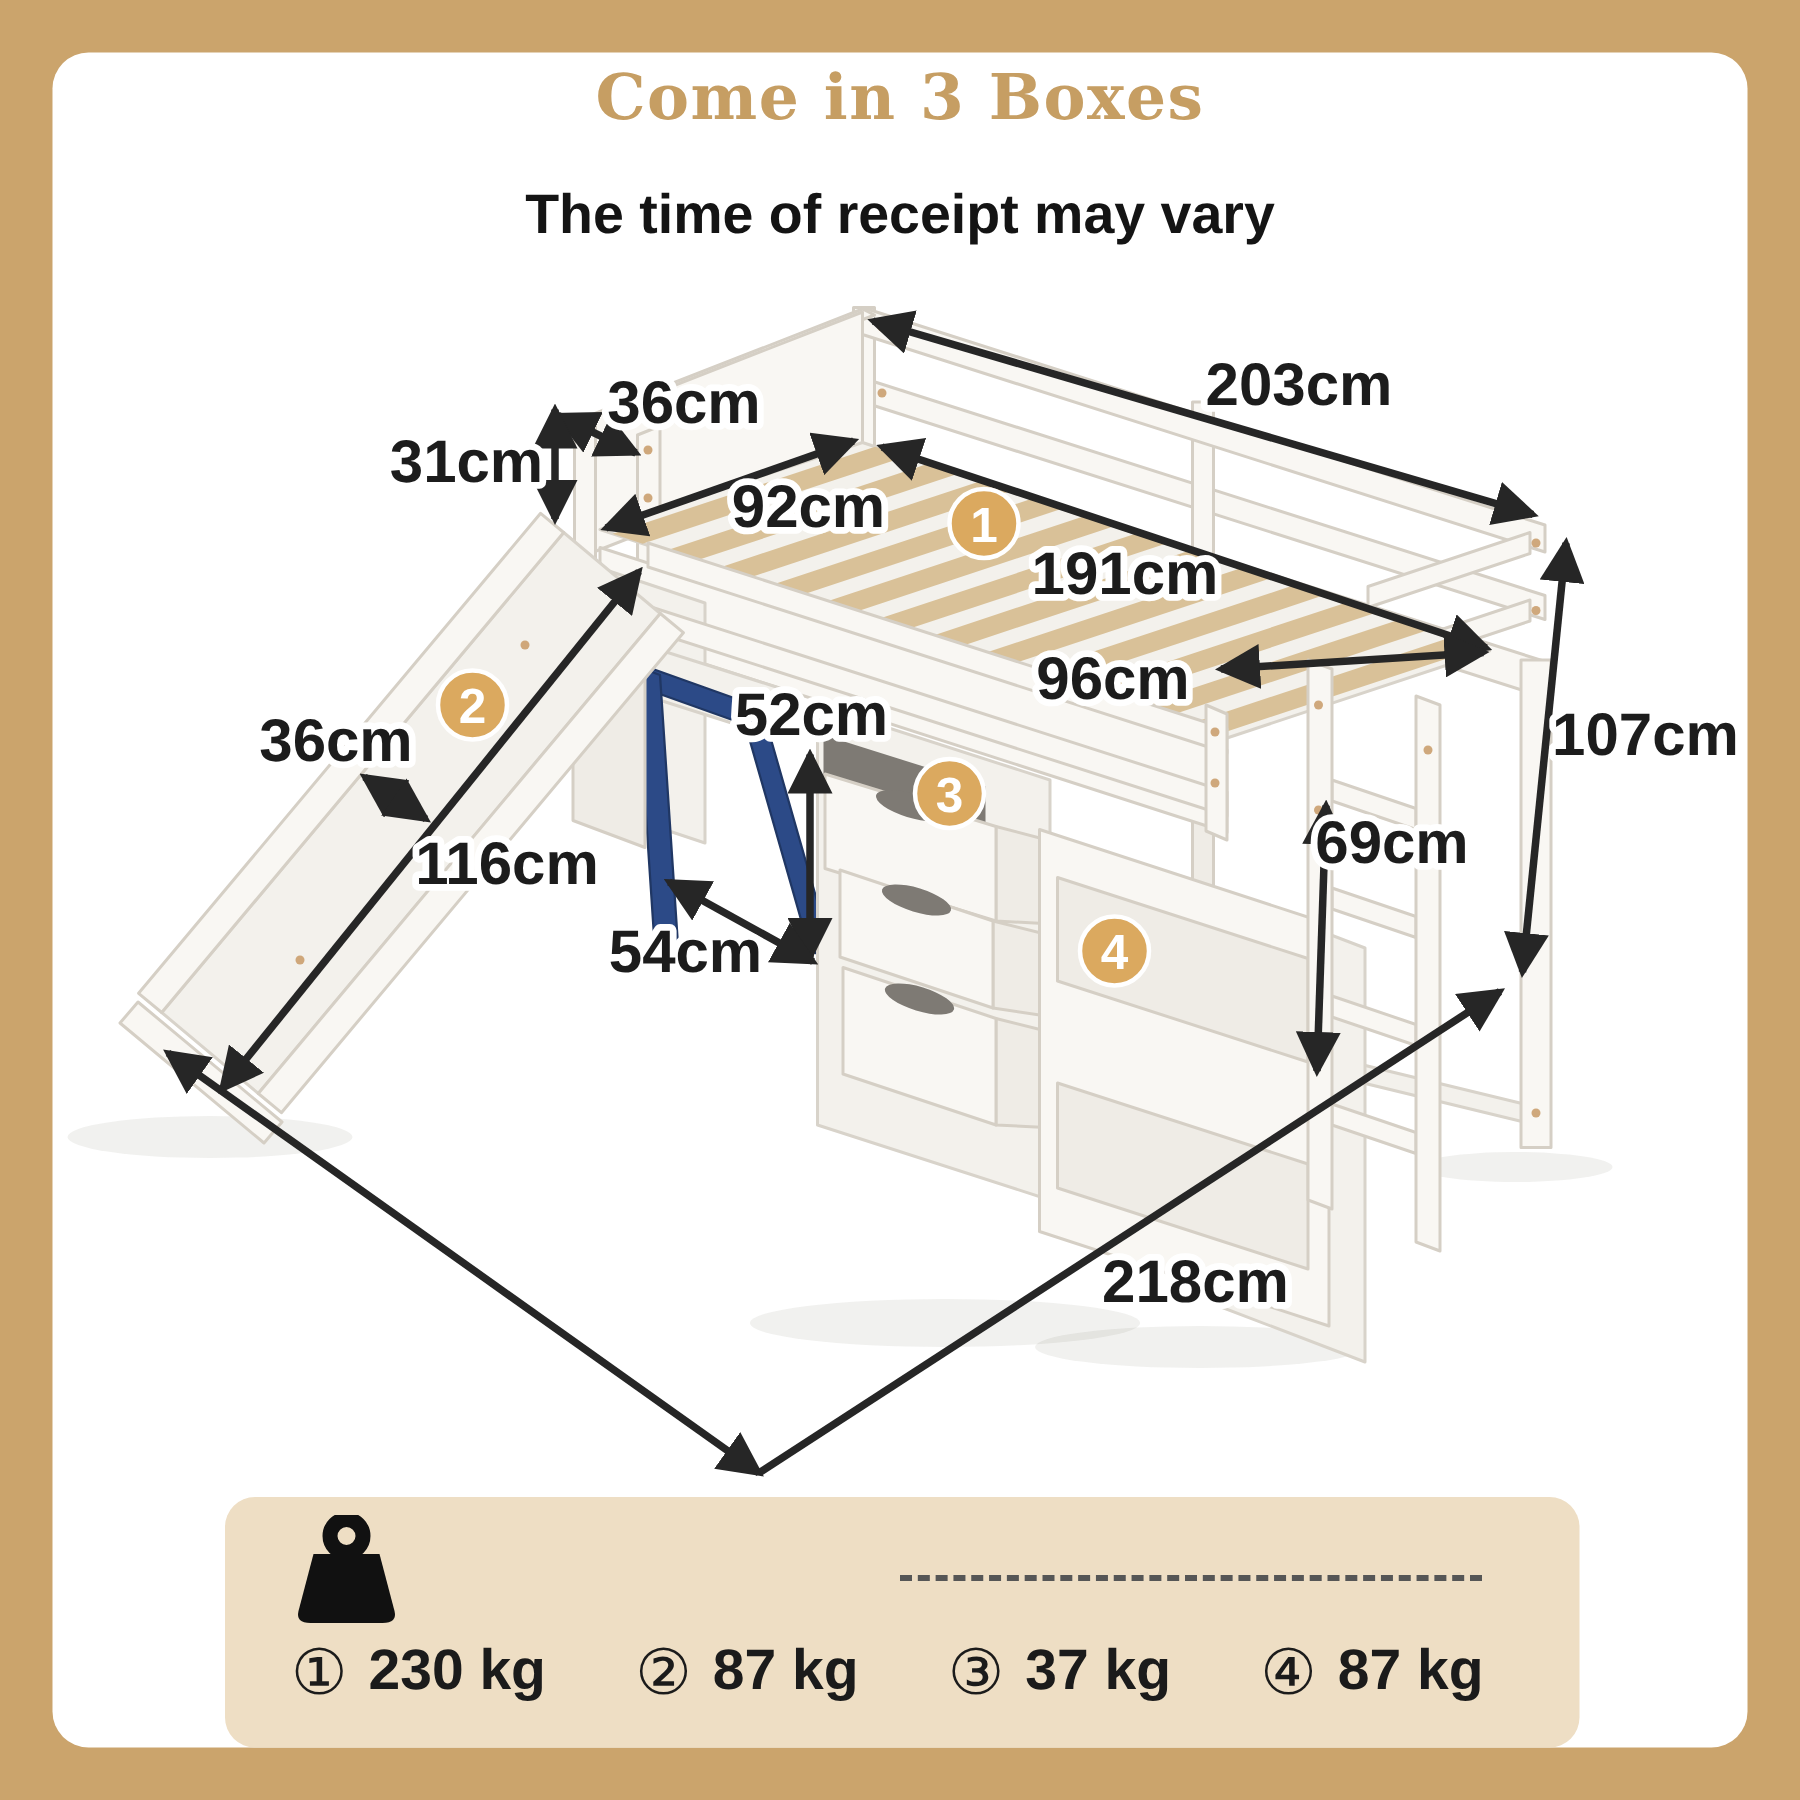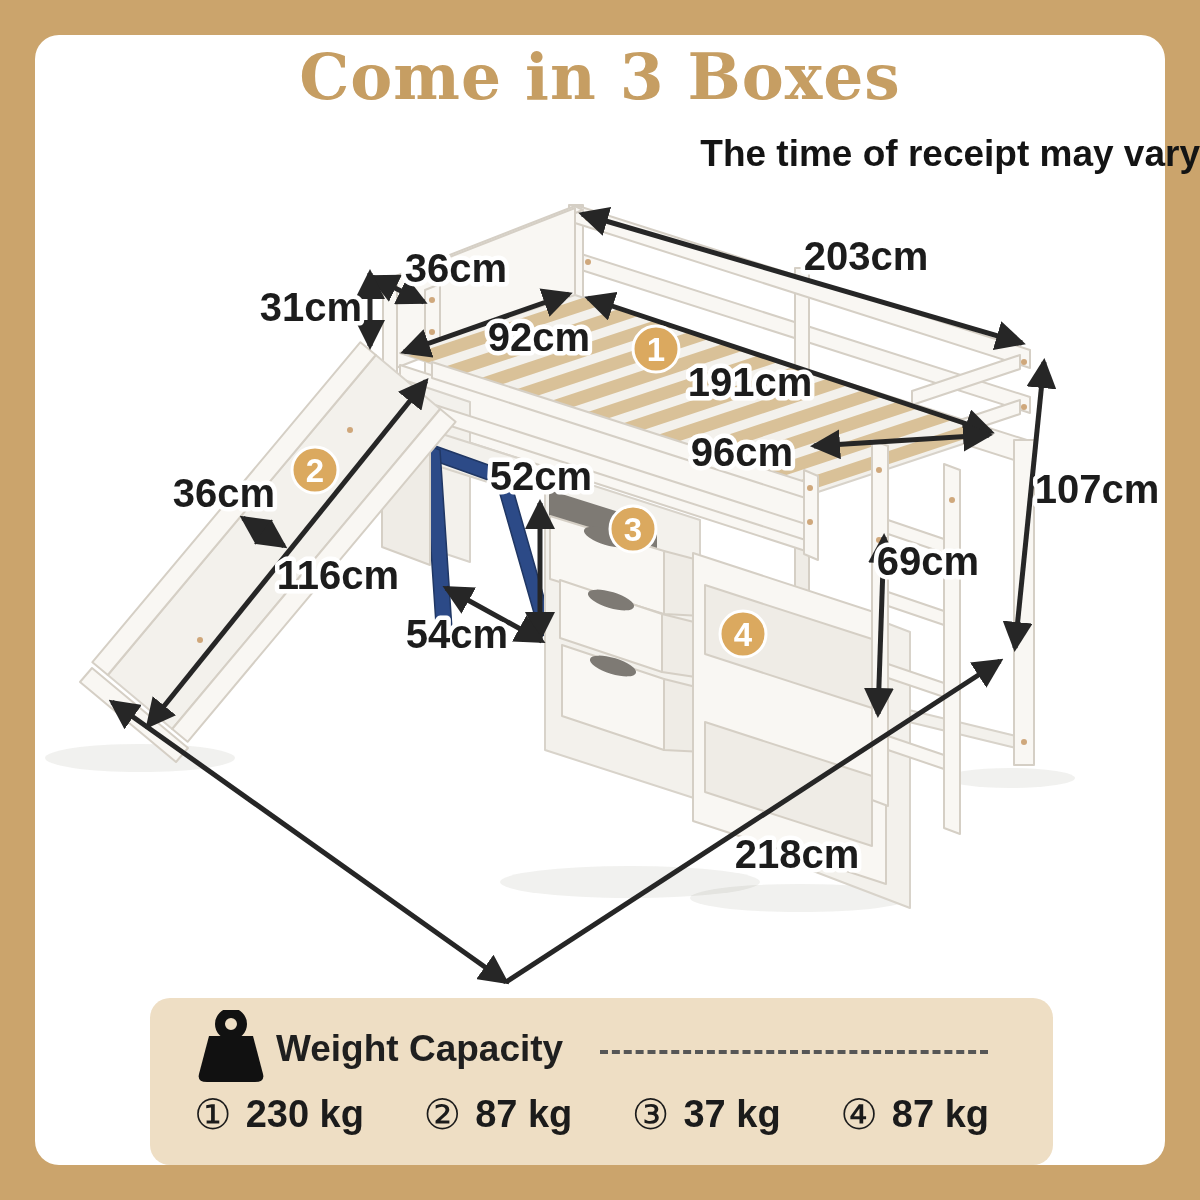--- a/index.html
+++ b/index.html
@@ -8,24 +8,24 @@
     background:#cba46c;
     font-family:"Liberation Sans",sans-serif;
   }
   .card{
     position:absolute;left:35px;top:35px;width:1130px;height:1130px;
     background:#ffffff;border-radius:24px;
   }
   .title{
     position:absolute;left:0;top:40px;width:1200px;text-align:center;
     font-family:"DejaVu Serif","Liberation Serif",serif;
-    font-weight:bold;font-size:63px;color:#c69e63;letter-spacing:1px;
+    font-weight:bold;font-size:42px;color:#c69e63;letter-spacing:1px;
   }
   .subtitle{
-    position:absolute;left:0;top:133px;width:1200px;text-align:right;
+    position:absolute;left:0;top:122px;width:1200px;text-align:center;
     font-size:37px;font-weight:bold;color:#141414;letter-spacing:0px;
   }
   .illustration{position:absolute;left:0;top:0;width:1200px;height:1200px;}
 
   
   .wd{fill:#f9f7f3;stroke:#d5cfc5;stroke-width:2;stroke-linejoin:round;}
   .wd2{fill:#efece6;stroke:#d5cfc5;stroke-width:2;stroke-linejoin:round;}
   .wd3{fill:#f3f1ec;stroke:#d8d3ca;stroke-width:2;stroke-linejoin:round;}
   .blue{fill:#2c4a87;stroke:#203764;stroke-width:1.5;stroke-linejoin:round;}
   .dark{fill:#7e7a74;stroke:none;}
@@ -70,21 +70,20 @@
 <div class="card"></div>
 
 <div class="title">Come in 3 Boxes</div>
 <div class="subtitle">The time of receipt may vary</div>
 
 <div class="weight-panel">
   <svg class="weight-header" width="70" height="80" viewBox="0 0 70 80">
     <circle cx="36" cy="14" r="11" fill="none" stroke="#111111" stroke-width="10"></circle>
     <path d="M14,26 L58,26 L68,64 Q70,72 60,72 L12,72 Q2,72 4,64 Z" fill="#111111"></path>
   </svg>
-  <div class="weight-title">Weight Capacity</div>
   <div class="weight-dashes"></div>
   <div class="weight-row">
     <div class="weight-item">
       <span class="weight-marker">①</span>
       <span>230 kg</span>
     </div>
     <div class="weight-item">
       <span class="weight-marker">②</span>
       <span>87 kg</span>
     </div>

